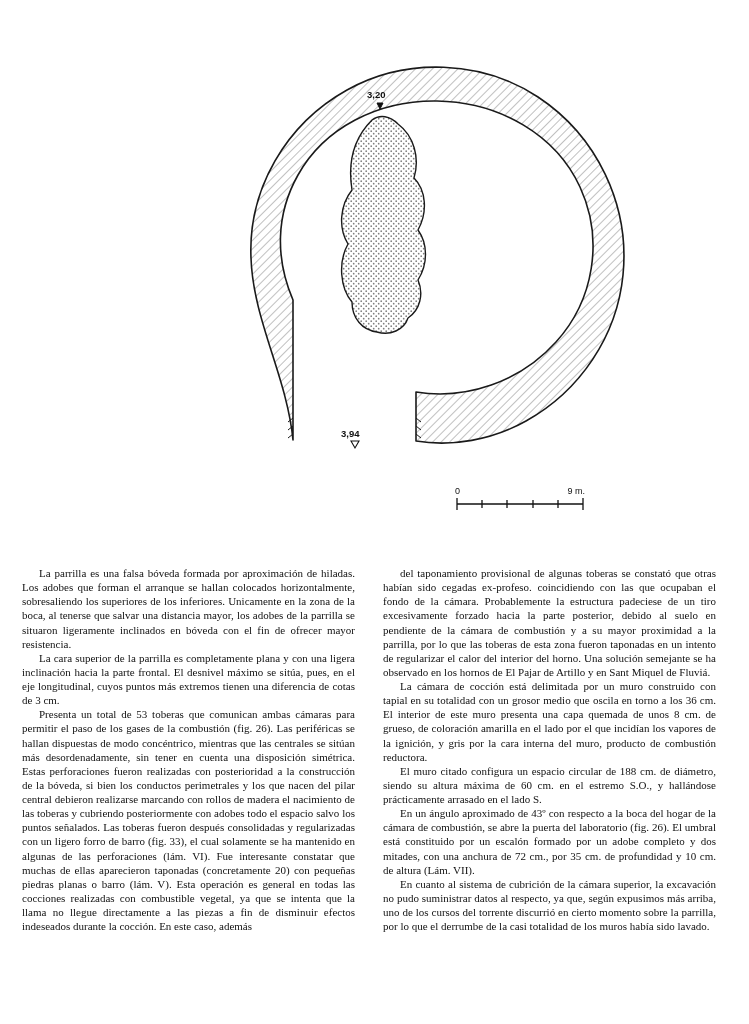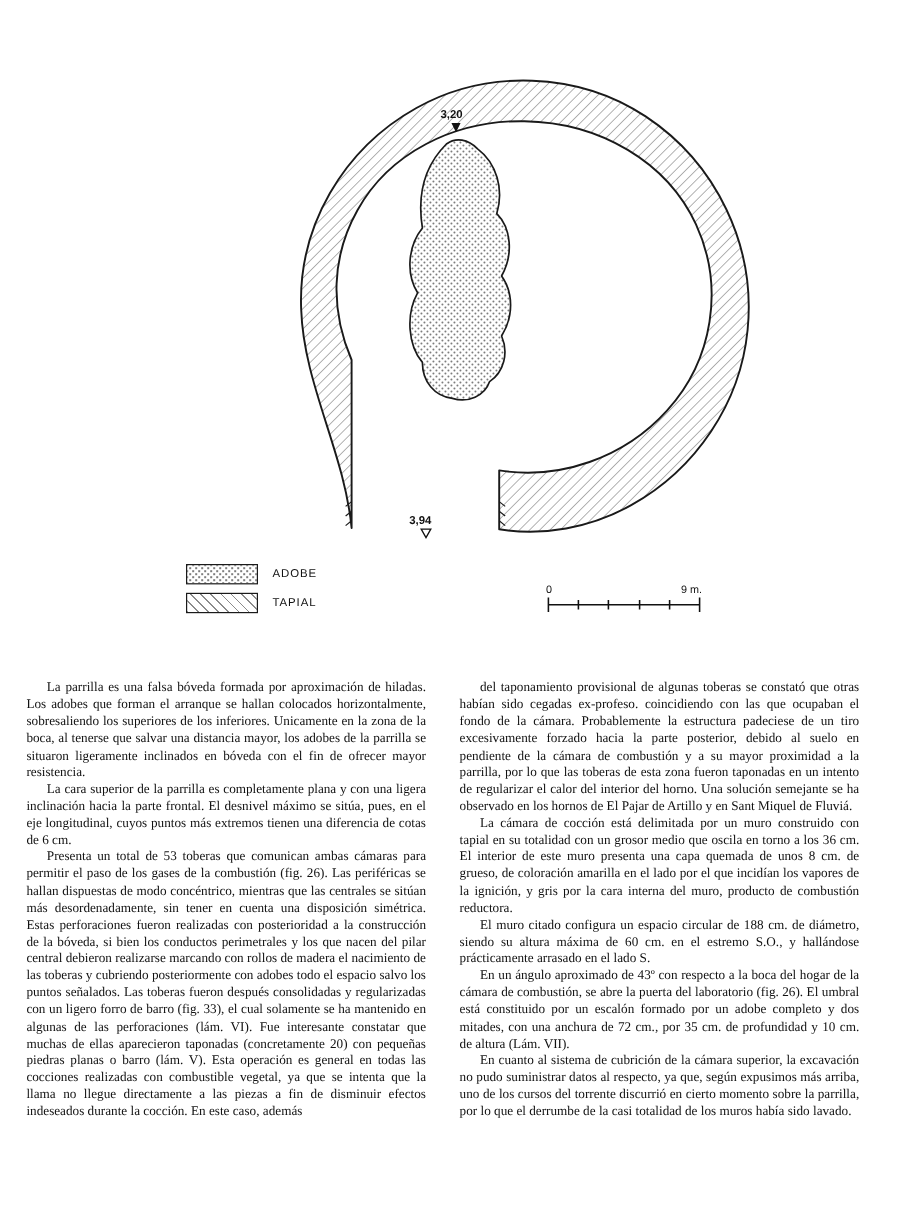--- a/index.html
+++ b/index.html
@@ -198,49 +198,34 @@
         <line x1="457" y1="504" x2="583" y2="504"></line>
         <line x1="457" y1="498" x2="457" y2="510"></line>
         <line x1="482" y1="500" x2="482" y2="508"></line>
         <line x1="507" y1="500" x2="507" y2="508"></line>
         <line x1="533" y1="500" x2="533" y2="508"></line>
         <line x1="558" y1="500" x2="558" y2="508"></line>
         <line x1="583" y1="498" x2="583" y2="510"></line>
       </g>
     </svg>
 
-    <div class="legend">
-      <div class="legend-row">
-        <span class="legend-swatch" style="background-image:
-                 radial-gradient(#7d7d7d 0.85px, transparent 0.9px),
-                 radial-gradient(#7d7d7d 0.85px, transparent 0.9px);
-                 background-size: 5px 5px, 5px 5px;
-                 background-position: 0 0, 2.5px 2.5px;"></span>
-        <span class="legend-label">ADOBE</span>
-      </div>
-      <div class="legend-row">
-        <span class="legend-swatch" style="background-image: repeating-linear-gradient(45deg,
-                 #8b8b8b 0 1px, #ffffff 1px 6px);"></span>
-        <span class="legend-label">TAPIAL</span>
-      </div>
-    </div>
 
     <div class="scalebar">
       <div class="scalebar-labels">
         <span class="s0">0</span>
         <span class="s1">9 m.</span>
       </div>
     </div>
 
   </div>
 
   <div class="columns">
     <div class="col">
       <p class="first">La parrilla es una falsa bóveda formada por aproximación de hiladas. Los adobes que forman el arranque se hallan colocados horizontalmente, sobresaliendo los superiores de los inferiores. Unicamente en la zona de la boca, al tenerse que salvar una distancia mayor, los adobes de la parrilla se situaron ligeramente inclinados en bóveda con el fin de ofrecer mayor resistencia.</p>
-      <p>La cara superior de la parrilla es completamente plana y con una ligera inclinación hacia la parte frontal. El desnivel máximo se sitúa, pues, en el eje longitudinal, cuyos puntos más extremos tienen una diferencia de cotas de 6 cm.</p>
+      <p>La cara superior de la parrilla es completamente plana y con una ligera inclinación hacia la parte frontal. El desnivel máximo se sitúa, pues, en el eje longitudinal, cuyos puntos más extremos tienen una diferencia de cotas de 3 cm.</p>
       <p>Presenta un total de 53 toberas que comunican ambas cámaras para permitir el paso de los gases de la combustión (fig. 26). Las periféricas se hallan dispuestas de modo concéntrico, mientras que las centrales se sitúan más desordenadamente, sin tener en cuenta una disposición simétrica. Estas perforaciones fueron realizadas con posterioridad a la construcción de la bóveda, si bien los conductos perimetrales y los que nacen del pilar central debieron realizarse marcando con rollos de madera el nacimiento de las toberas y cubriendo posteriormente con adobes todo el espacio salvo los puntos señalados. Las toberas fueron después consolidadas y regularizadas con un ligero forro de barro (fig. 33), el cual solamente se ha mantenido en algunas de las perforaciones (lám. VI). Fue interesante constatar que muchas de ellas aparecieron taponadas (concretamente 20) con pequeñas piedras planas o barro (lám. V). Esta operación es general en todas las cocciones realizadas con combustible vegetal, ya que se intenta que la llama no llegue directamente a las piezas a fin de disminuir efectos indeseados durante la cocción. En este caso, además</p>
     </div>
     <div class="col">
       <p class="first">del taponamiento provisional de algunas toberas se constató que otras habían sido cegadas ex-profeso. coincidiendo con las que ocupaban el fondo de la cámara. Probablemente la estructura padeciese de un tiro excesivamente forzado hacia la parte posterior, debido al suelo en pendiente de la cámara de combustión y a su mayor proximidad a la parrilla, por lo que las toberas de esta zona fueron taponadas en un intento de regularizar el calor del interior del horno. Una solución semejante se ha observado en los hornos de El Pajar de Artillo y en Sant Miquel de Fluviá.</p>
       <p>La cámara de cocción está delimitada por un muro construido con tapial en su totalidad con un grosor medio que oscila en torno a los 36 cm. El interior de este muro presenta una capa quemada de unos 8 cm. de grueso, de coloración amarilla en el lado por el que incidían los vapores de la ignición, y gris por la cara interna del muro, producto de combustión reductora.</p>
       <p>El muro citado configura un espacio circular de 188 cm. de diámetro, siendo su altura máxima de 60 cm. en el estremo S.O., y hallándose prácticamente arrasado en el lado S.</p>
       <p>En un ángulo aproximado de 43º con respecto a la boca del hogar de la cámara de combustión, se abre la puerta del laboratorio (fig. 26). El umbral está constituido por un escalón formado por un adobe completo y dos mitades, con una anchura de 72 cm., por 35 cm. de profundidad y 10 cm. de altura (Lám. VII).</p>
       <p>En cuanto al sistema de cubrición de la cámara superior, la excavación no pudo suministrar datos al respecto, ya que, según expusimos más arriba, uno de los cursos del torrente discurrió en cierto momento sobre la parrilla, por lo que el derrumbe de la casi totalidad de los muros había sido lavado.</p>
     </div>
   </div>

